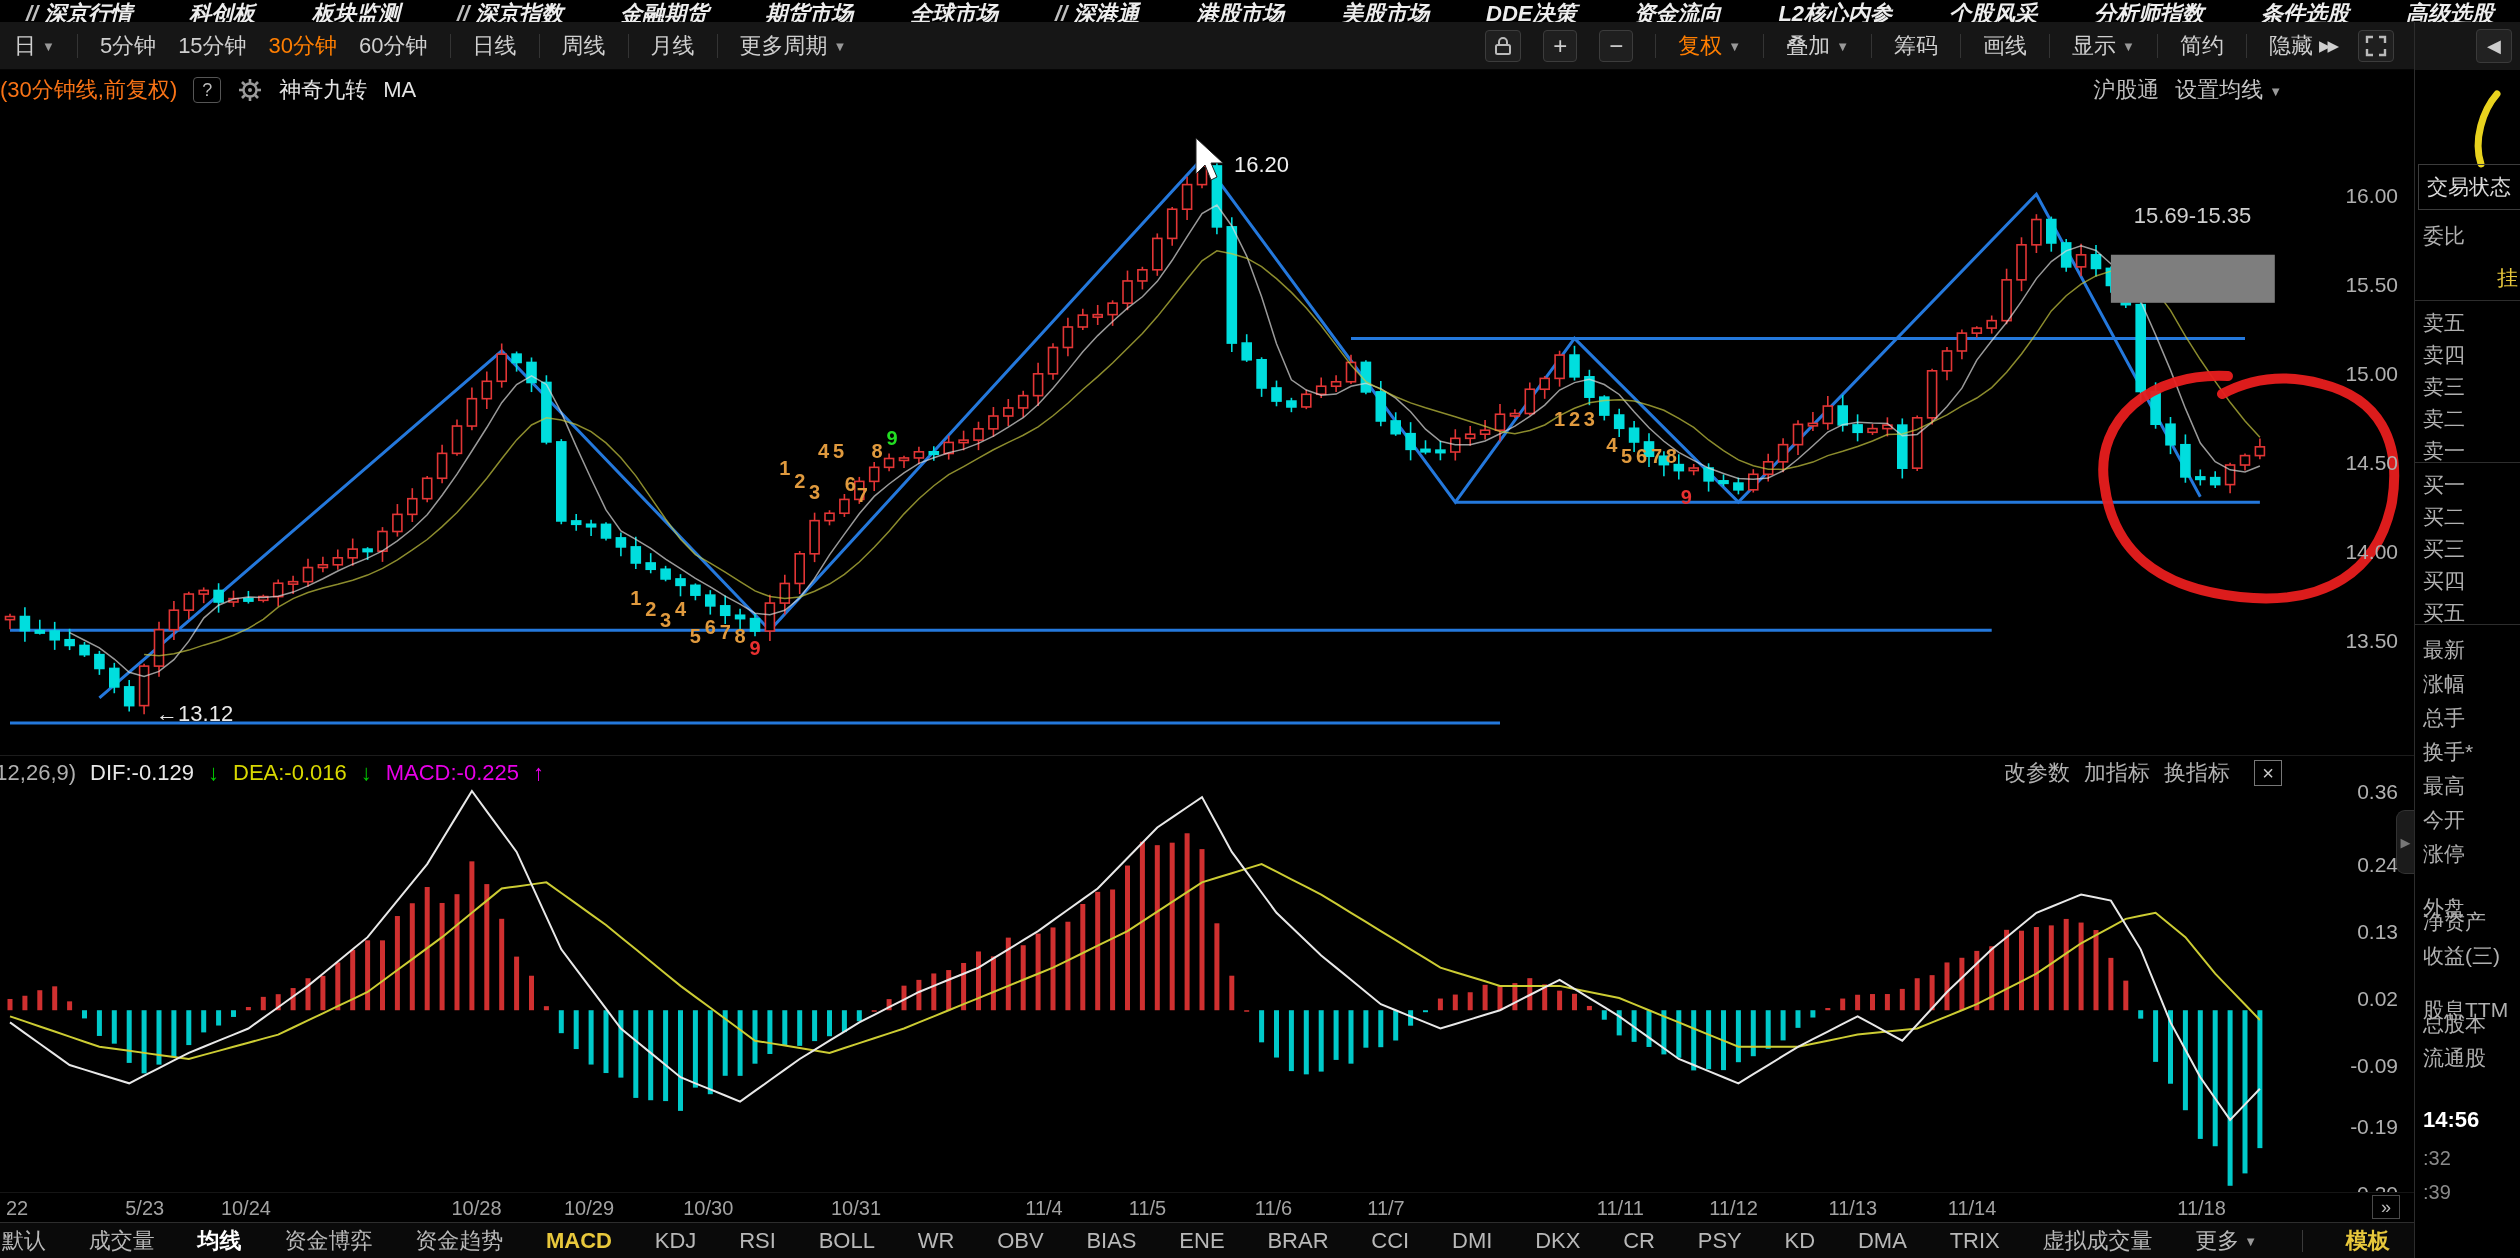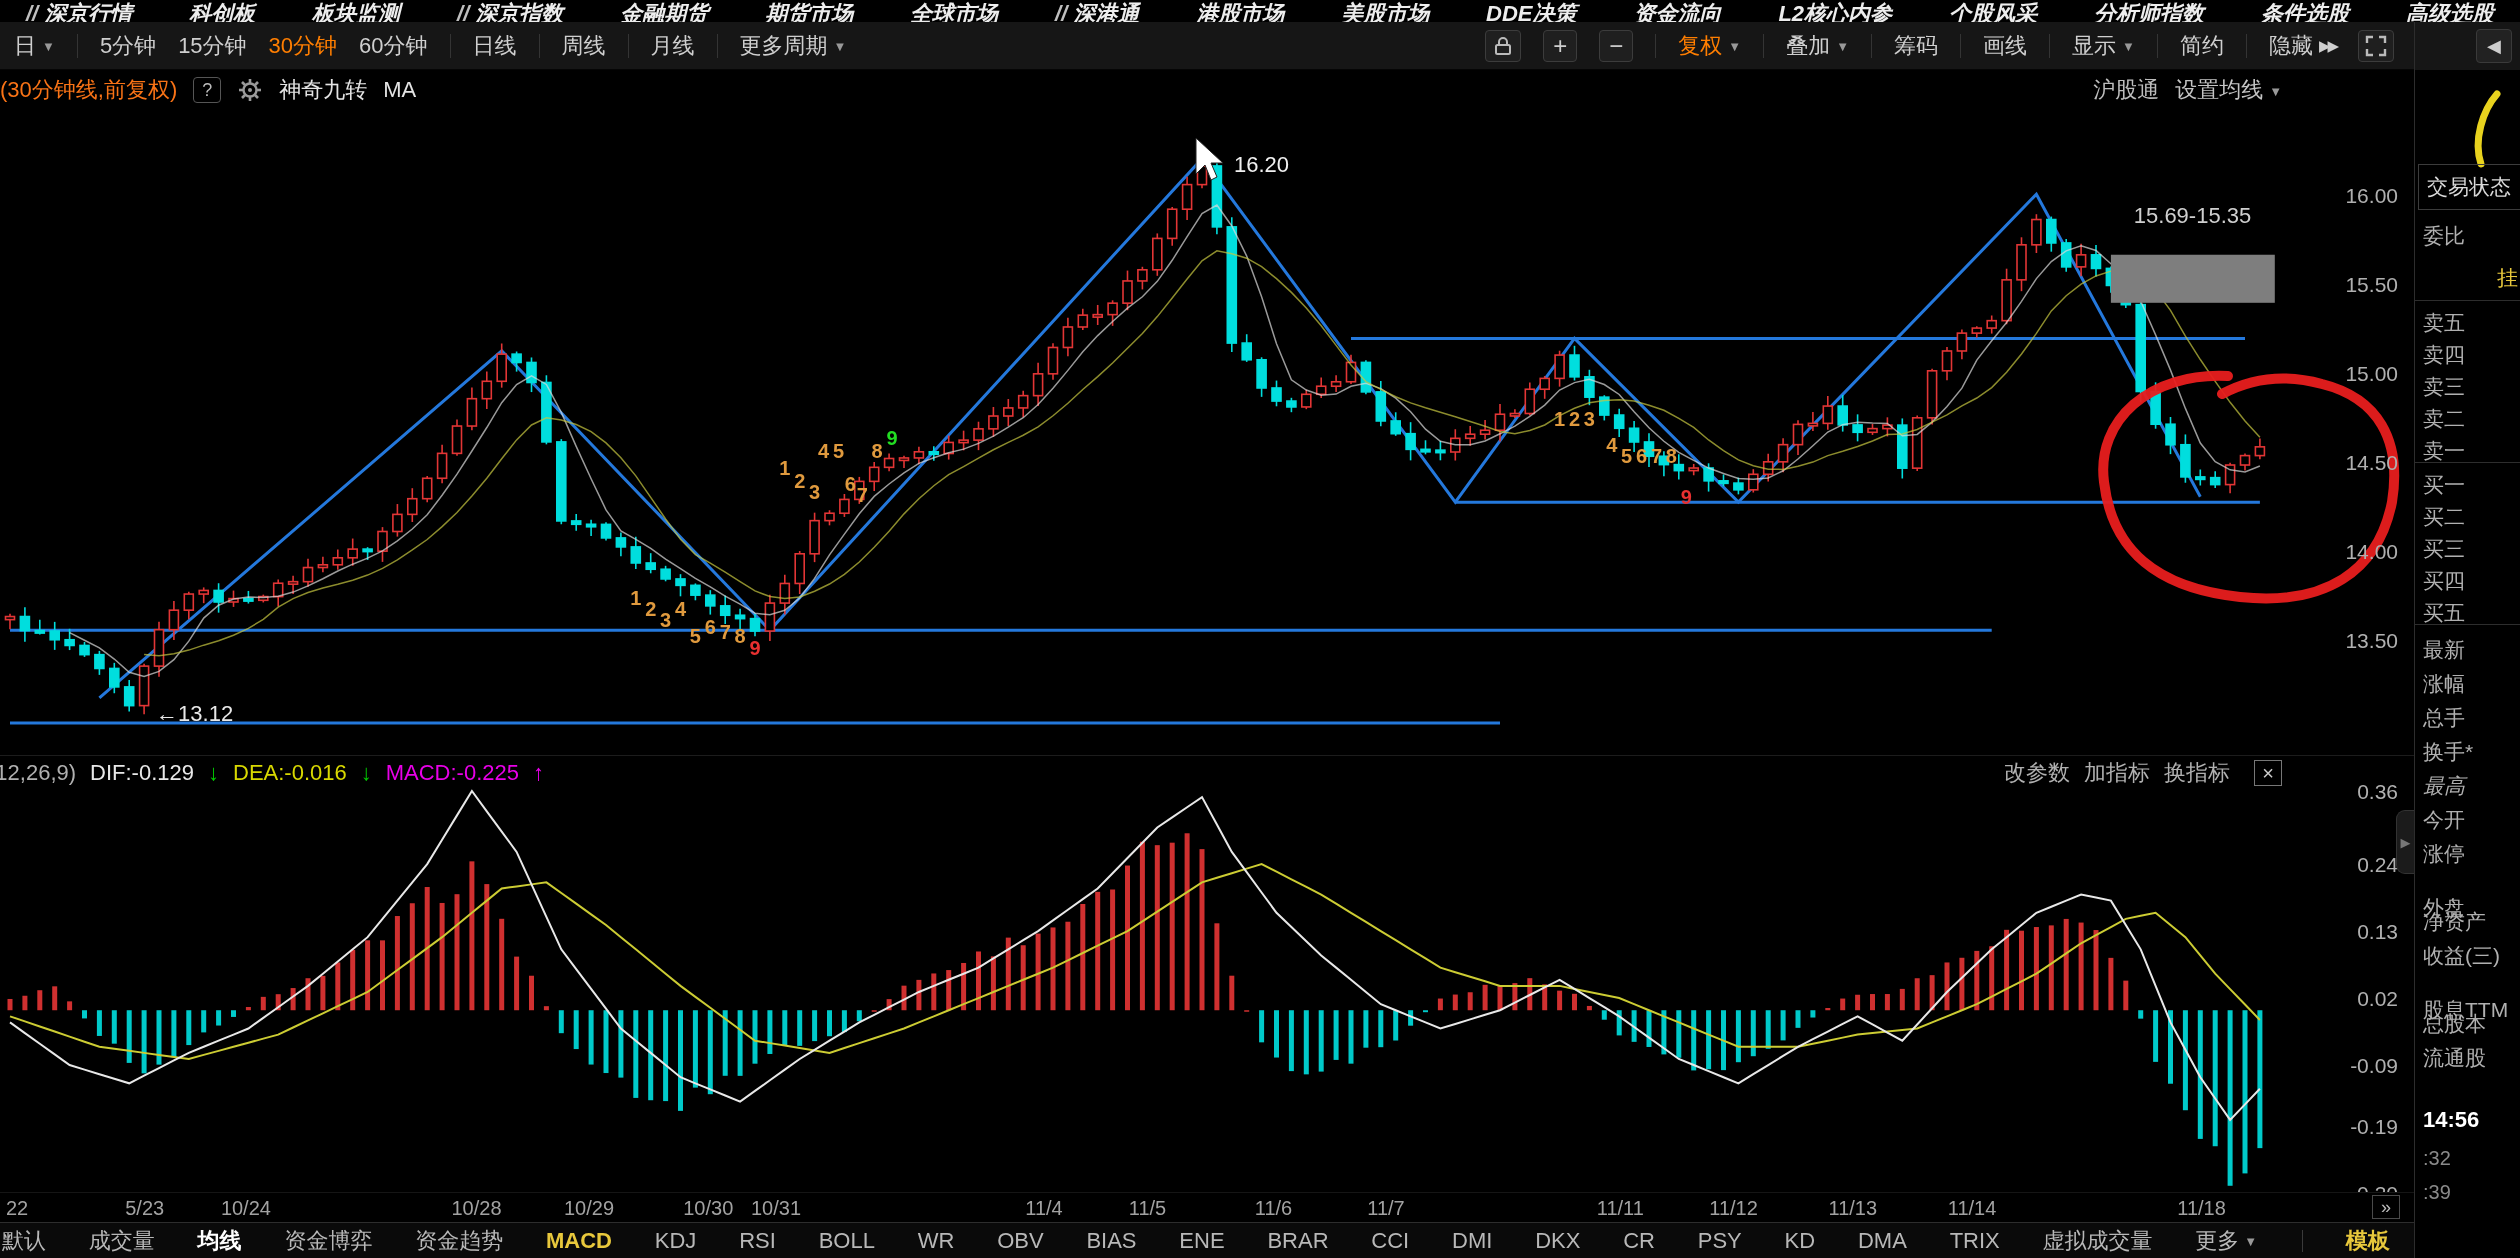--- a/index.html
+++ b/index.html
@@ -769,21 +769,21 @@
         </div>
     </div>
 
     <div class="date-axis" id="dateAxis">
         <span class="date-label" style="left: 6px;">22</span>
         <span class="date-label" style="left: 125.25px;">5/23</span>
         <span class="date-label" style="left: 220.875px;">10/24</span>
         <span class="date-label" style="left: 451.5px;">10/28</span>
         <span class="date-label" style="left: 564px;">10/29</span>
         <span class="date-label" style="left: 683.25px;">10/30</span>
-        <span class="date-label" style="left: 751px;">10/31</span>
+        <span class="date-label" style="left: 831px;">10/31</span>
         <span class="date-label" style="left: 1025.25px;">11/4</span>
         <span class="date-label" style="left: 1128.75px;">11/5</span>
         <span class="date-label" style="left: 1254.75px;">11/6</span>
         <span class="date-label" style="left: 1367.25px;">11/7</span>
         <span class="date-label" style="left: 1596.75px;">11/11</span>
         <span class="date-label" style="left: 1709.25px;">11/12</span>
         <span class="date-label" style="left: 1828.5px;">11/13</span>
         <span class="date-label" style="left: 1947.75px;">11/14</span>
         <span class="date-label" style="left: 2177.25px;">11/18</span>
         <span class="more-dates">»</span>
@@ -889,21 +889,21 @@
       <div class="sb-row" style="top: 415px;">卖一</div>
       <div class="sb-row" style="top: 449px;">买一</div>
       <div class="sb-row" style="top: 481px;">买二</div>
       <div class="sb-row" style="top: 513px;">买三</div>
       <div class="sb-row" style="top: 545px;">买四</div>
       <div class="sb-row" style="top: 577px;">买五</div>
       <div class="sb-row" style="top: 614px;">最新</div>
       <div class="sb-row" style="top: 648px;">涨幅</div>
       <div class="sb-row" style="top: 682px;">总手</div>
       <div class="sb-row" style="top: 716px;">换手*</div>
-      <div class="sb-row" style="top: 750px; font-style: italic;">最高</div>
+      <div class="sb-row" style="top: 750px;">最高</div>
       <div class="sb-row" style="top: 784px;">今开</div>
       <div class="sb-row" style="top: 818px;">涨停</div>
       <div class="sb-row" style="top: 852px; margin-top: 20px;">外盘</div>
       <div class="sb-row" style="top: 886px;">净资产</div>
       <div class="sb-row" style="top: 920px;">收益(三)</div>
       <div class="sb-row" style="top: 954px; margin-top: 20px;">股息TTM</div>
       <div class="sb-row" style="top: 988px;">总股本</div>
       <div class="sb-row" style="top: 1022px;">流通股</div>
       <div class="sb-time">14:56</div>
       <div class="sb-tick" style="top: 1125px;">:32</div>

